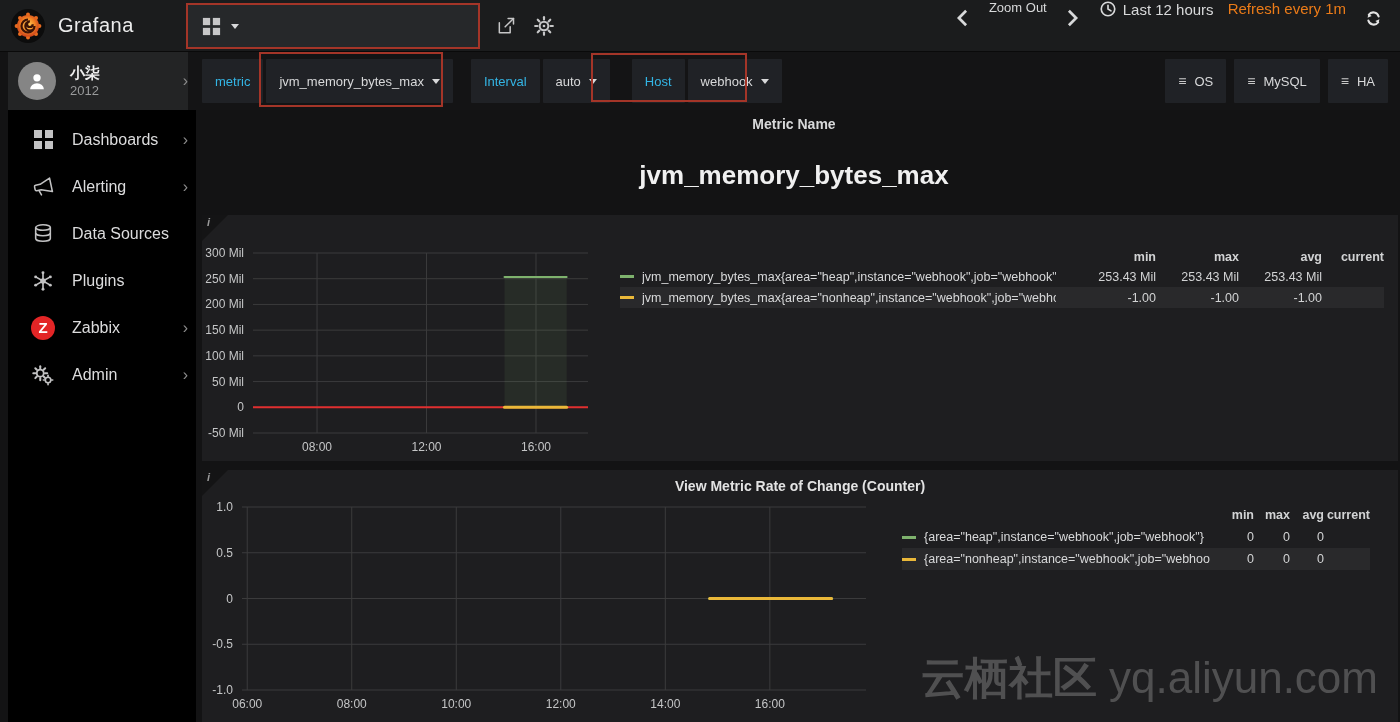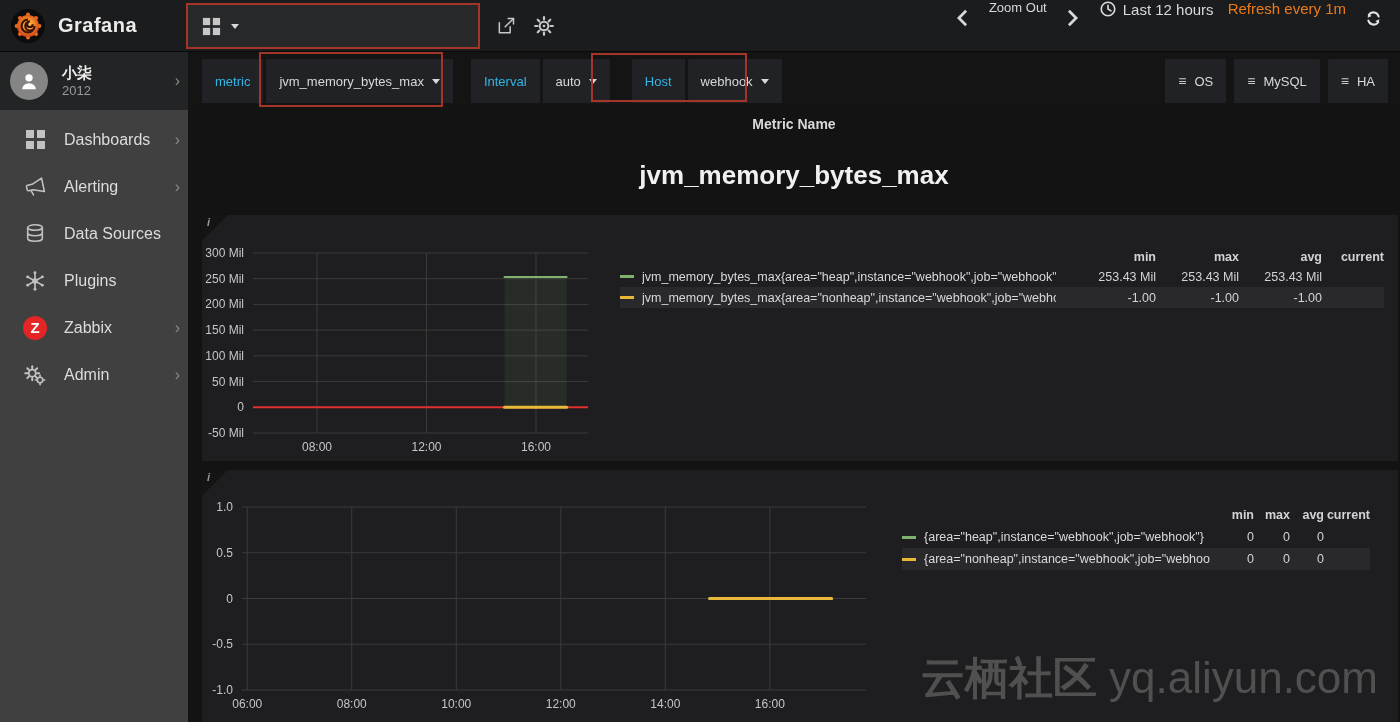--- a/index.html
+++ b/index.html
@@ -4,33 +4,33 @@
 <style>
   * { margin:0; padding:0; box-sizing:border-box; }
   html,body { width:1400px; height:722px; overflow:hidden; background:#131314;
     font-family:"Liberation Sans","DejaVu Sans",sans-serif; color:#d8d9da; }
   body { position:relative; }
 
   
   .navbar { position:absolute; left:0; top:0; width:1400px; height:52px;
     background:#1b1c1d; border-bottom:1px solid #0a0a0a; display:flex; align-items:center; }
   .brand { display:flex; align-items:center; gap:12px; padding-left:10px; width:188px; }
-  .brand-name { font-size:20px; font-weight:bold; color:#ebebeb; letter-spacing:.5px; }
+  .brand-name { font-size:20px; font-weight:normal; color:#ebebeb; letter-spacing:.5px; }
   .dash-title-section { position:absolute; left:188px; top:4px; width:291px; height:44px;
     background:#26282a; border-radius:2px; display:flex; align-items:center; gap:10px; padding:0 14px; cursor:pointer; }
   .dash-title { font-size:17px; font-weight:bold; color:#e3e3e3; }
   .caret { width:0; height:0; border-left:4px solid transparent; border-right:4px solid transparent; border-top:5px solid #d8d9da; }
   .nav-icon-btn { width:36px; height:36px; display:flex; align-items:center; justify-content:center; cursor:pointer; }
   .nav-right { position:absolute; right:14px; top:0; height:52px; display:flex; align-items:flex-start; gap:14px; }
   .zoom-label { font-size:13px; color:#d8d9da; cursor:pointer; }
   .time-label { font-size:15px; color:#d8d9da; cursor:pointer; display:flex; align-items:center; gap:6px; }
   .refresh-label { font-size:15px; color:#eb7b18; cursor:pointer; }
 
   
-  .sidebar { position:absolute; left:0; top:52px; width:188px; height:670px; background:#404040; }
+  .sidebar { position:absolute; left:8px; top:52px; width:188px; height:670px; background:#000000; }
   .user-row { height:58px; background:#232425; display:flex; align-items:center; padding:0 10px; cursor:pointer; position:relative; }
   .avatar { width:38px; height:38px; border-radius:50%; background:#858585; display:flex; align-items:center; justify-content:center; margin-right:14px; }
   .user-name { font-size:15px; color:#efefef; font-weight:bold; line-height:19px; }
   .user-year { font-size:13px; color:#9a9b9c; line-height:17px; }
   .side-chevron { position:absolute; right:8px; color:#8a8a8a; font-size:16px; }
   .menu { padding-top:6px; }
   .menu-item { height:47px; display:flex; align-items:center; padding:0 10px 0 22px; cursor:pointer; position:relative; }
   .menu-icon { width:26px; display:flex; justify-content:center; margin-right:16px; }
   .menu-label { font-size:16px; color:#dcdcdd; }
   .zabbix-badge { width:24px; height:24px; border-radius:50%; background:#e32526; color:#fff;
@@ -408,20 +408,21 @@
       <span class="lg-val c-avg">-1.00</span>
       <span class="lg-val c-cur"></span>
     </div>
   </div>
 </div>
 
 <div class="panel panel-2">
   <div class="info-corner">
       <span>i</span>
     </div>
+  <div class="panel-title">View Metric Rate of Change (Counter)</div>
   <svg class="chart-svg" width="690" height="226" viewBox="0 0 690 226">
       <line x1="40" x2="664" y1="11" y2="11" stroke="#3b3b3c" stroke-width="1"></line>
       <text x="31" y="15" text-anchor="end" fill="#c5c6c7" font-size="12">1.0</text>
       <line x1="40" x2="664" y1="56.75" y2="56.75" stroke="#3b3b3c" stroke-width="1"></line>
       <text x="31" y="60.75" text-anchor="end" fill="#c5c6c7" font-size="12">0.5</text>
       <line x1="40" x2="664" y1="102.5" y2="102.5" stroke="#3b3b3c" stroke-width="1"></line>
       <text x="31" y="106.5" text-anchor="end" fill="#c5c6c7" font-size="12">0</text>
       <line x1="40" x2="664" y1="148.25" y2="148.25" stroke="#3b3b3c" stroke-width="1"></line>
       <text x="31" y="152.25" text-anchor="end" fill="#c5c6c7" font-size="12">-0.5</text>
       <line x1="40" x2="664" y1="194" y2="194" stroke="#3b3b3c" stroke-width="1"></line>

